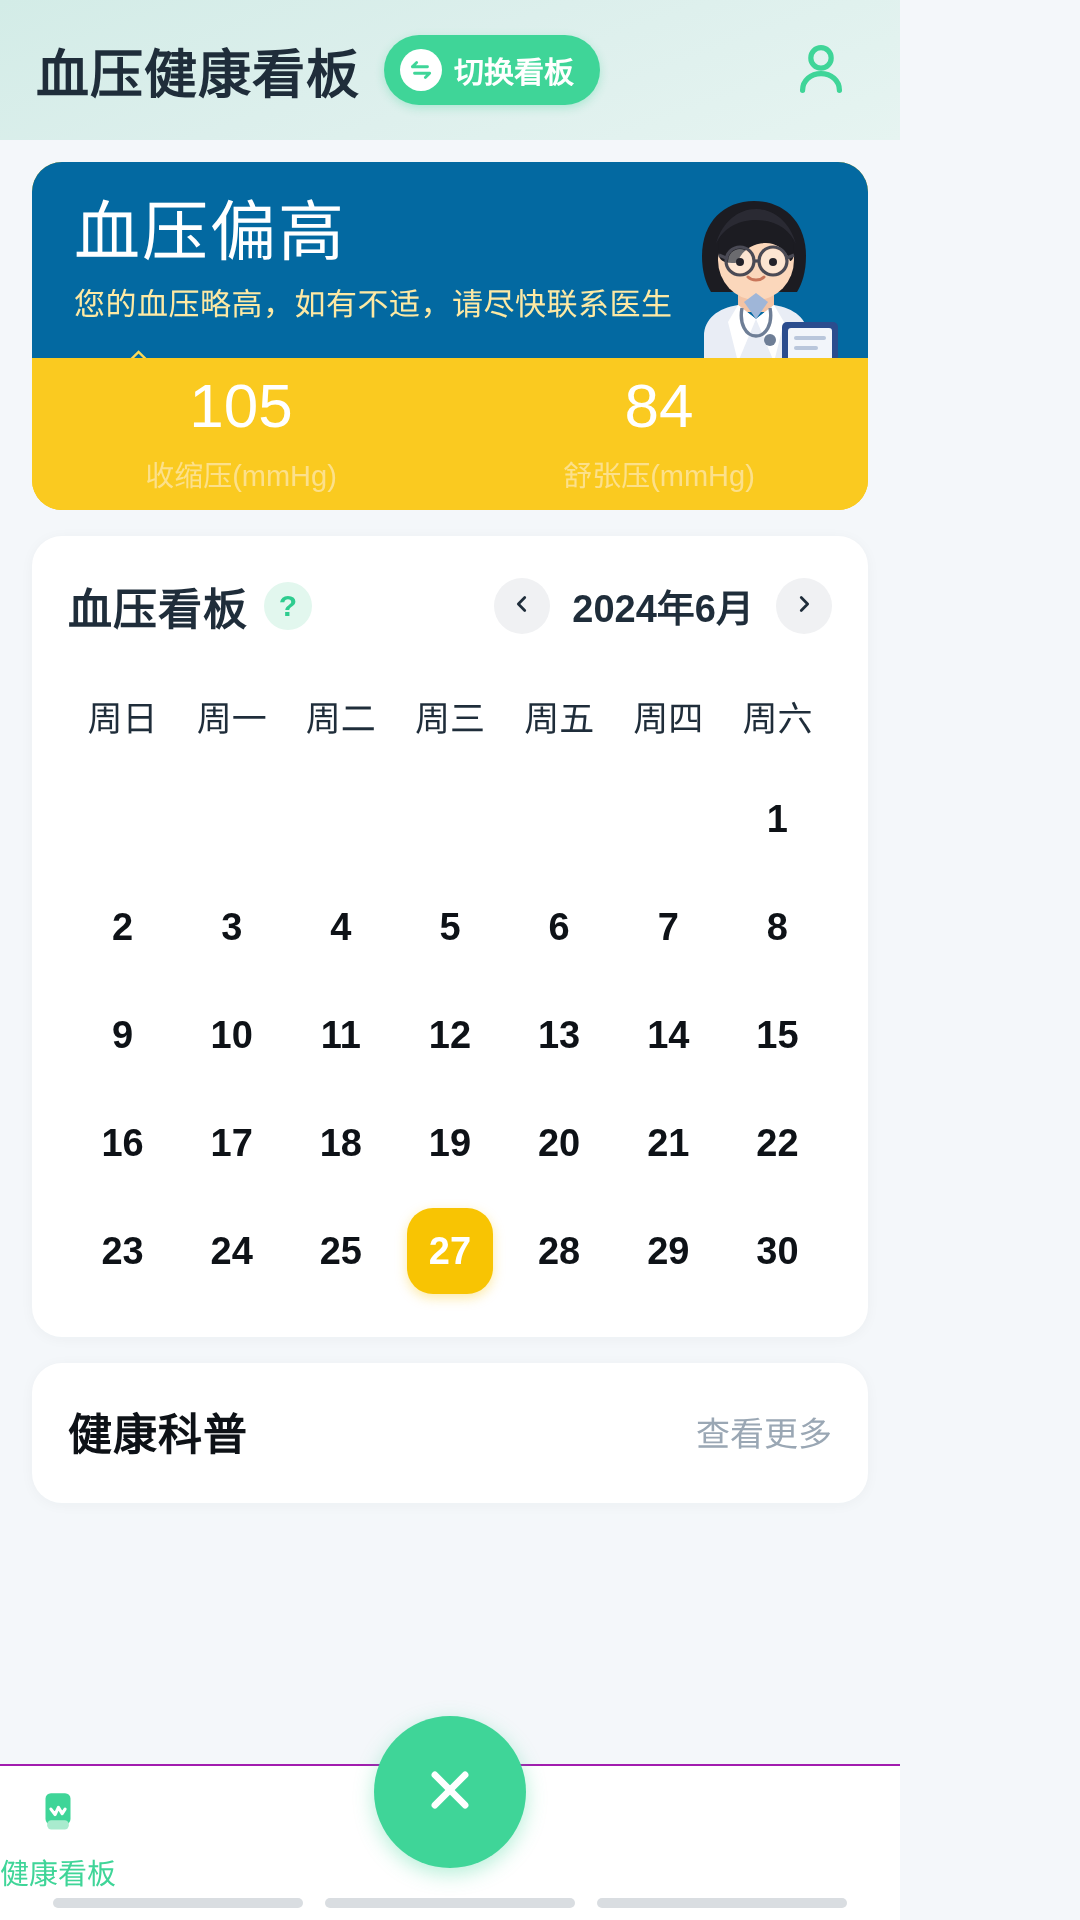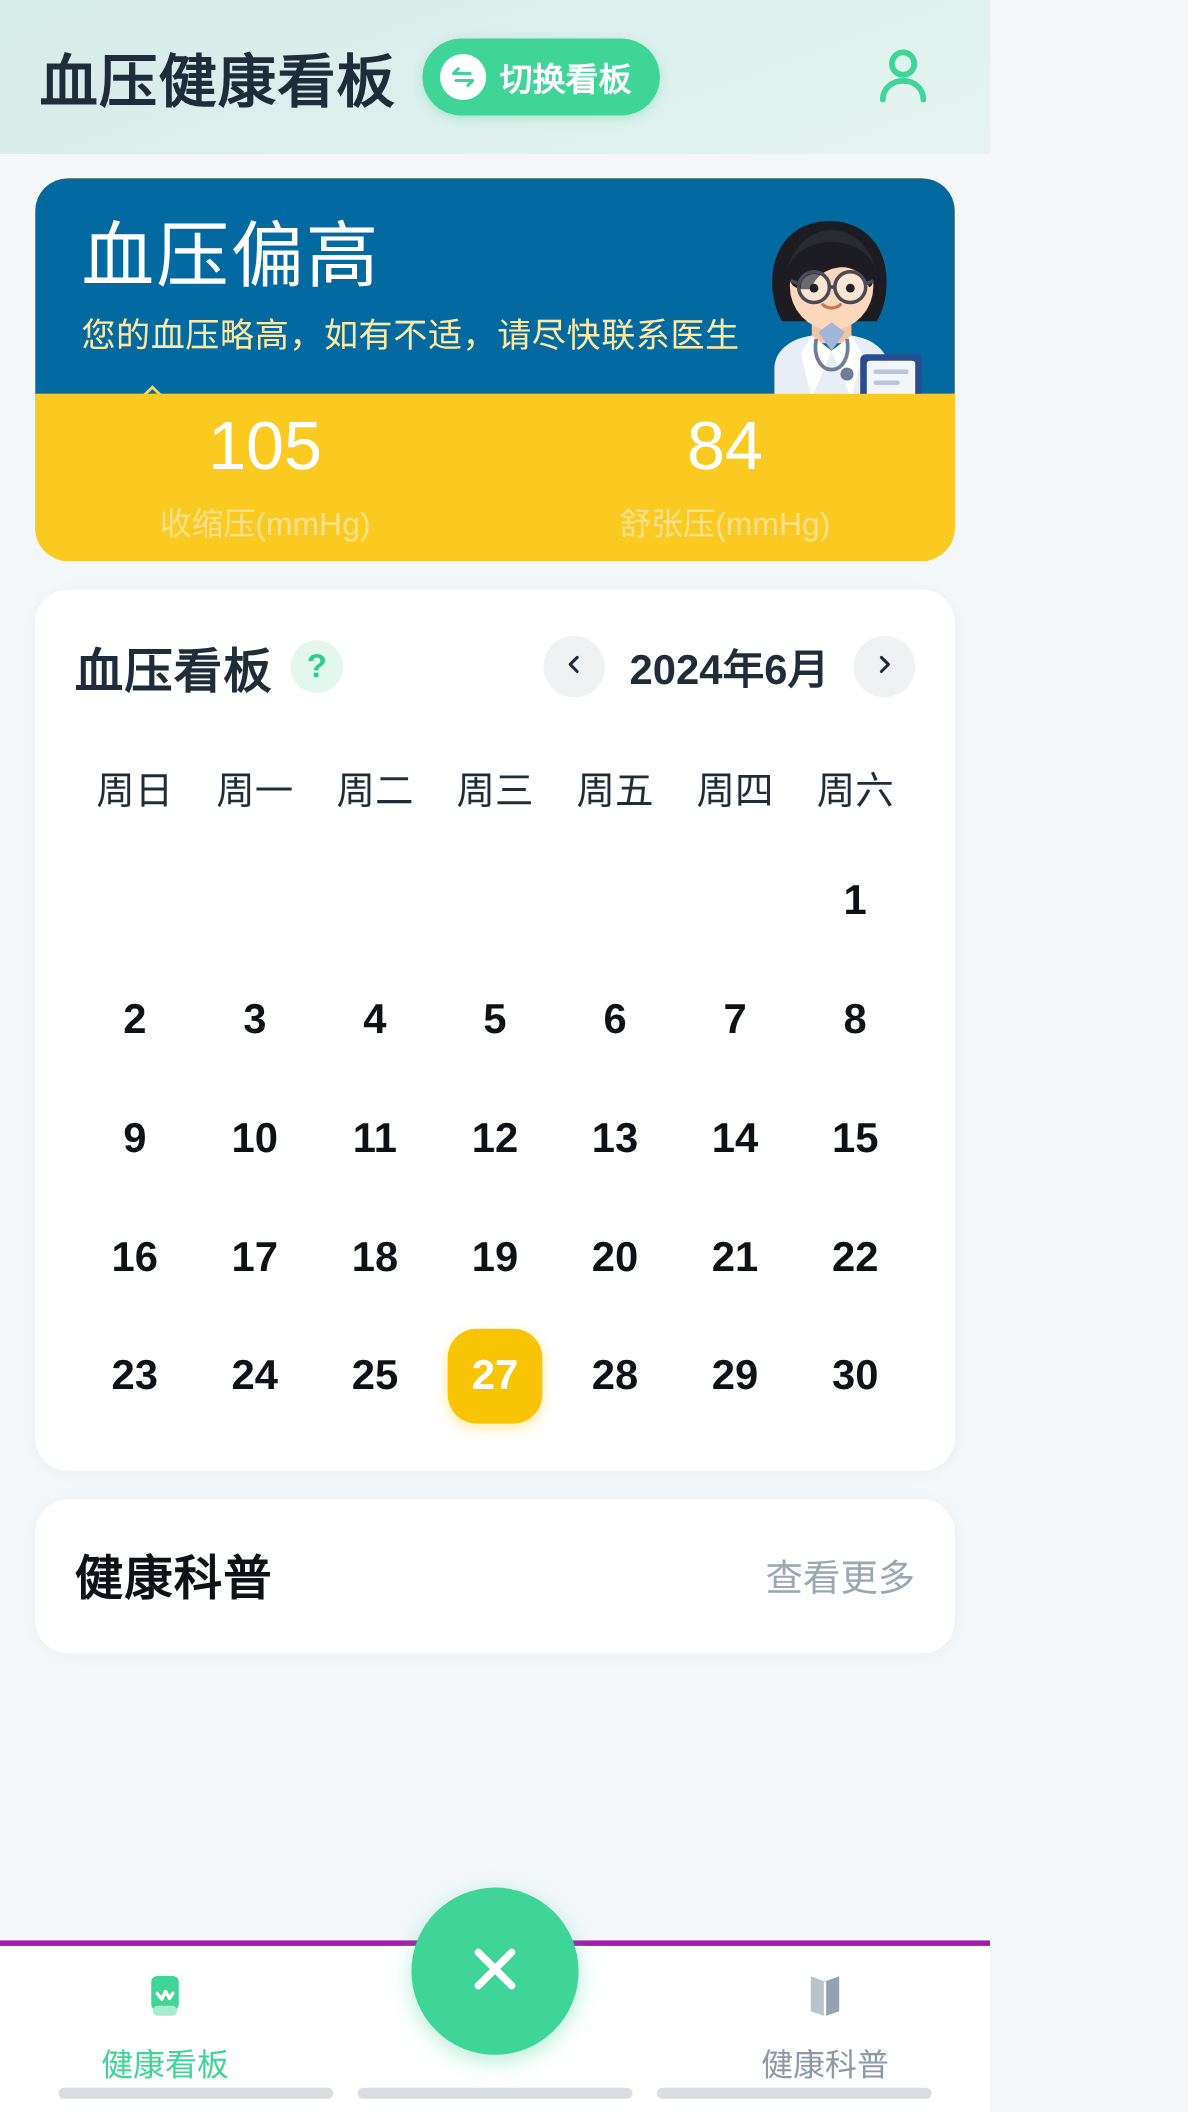--- a/index.html
+++ b/index.html
@@ -163,21 +163,22 @@
   }
   .sci-title { font-size:44px; font-weight:bold; color:#0E1217; letter-spacing:1px; }
   .sci-more { margin-left:auto; font-size:34px; color:#9AA7B4; }
 
   
   .tabbar {
     position:absolute; left:0; right:0; bottom:0;
     height:156px;
     background:#FFFFFF;
     display:flex; align-items:flex-start;
-    border-top:5px solid #a21caf;
+    border-top:2px solid #a21caf;
+    flex-direction:column;
   }
   .tab {
     flex:1 1 0;
     padding-top:18px;
     display:flex; flex-direction:column; align-items:center; gap:10px;
     cursor:pointer;
   }
   .tab.center { visibility:hidden; }
   .tab-label { font-size:29px; color:#8D99A6; }
   .tab.active .tab-label { color:#3FD598; }

